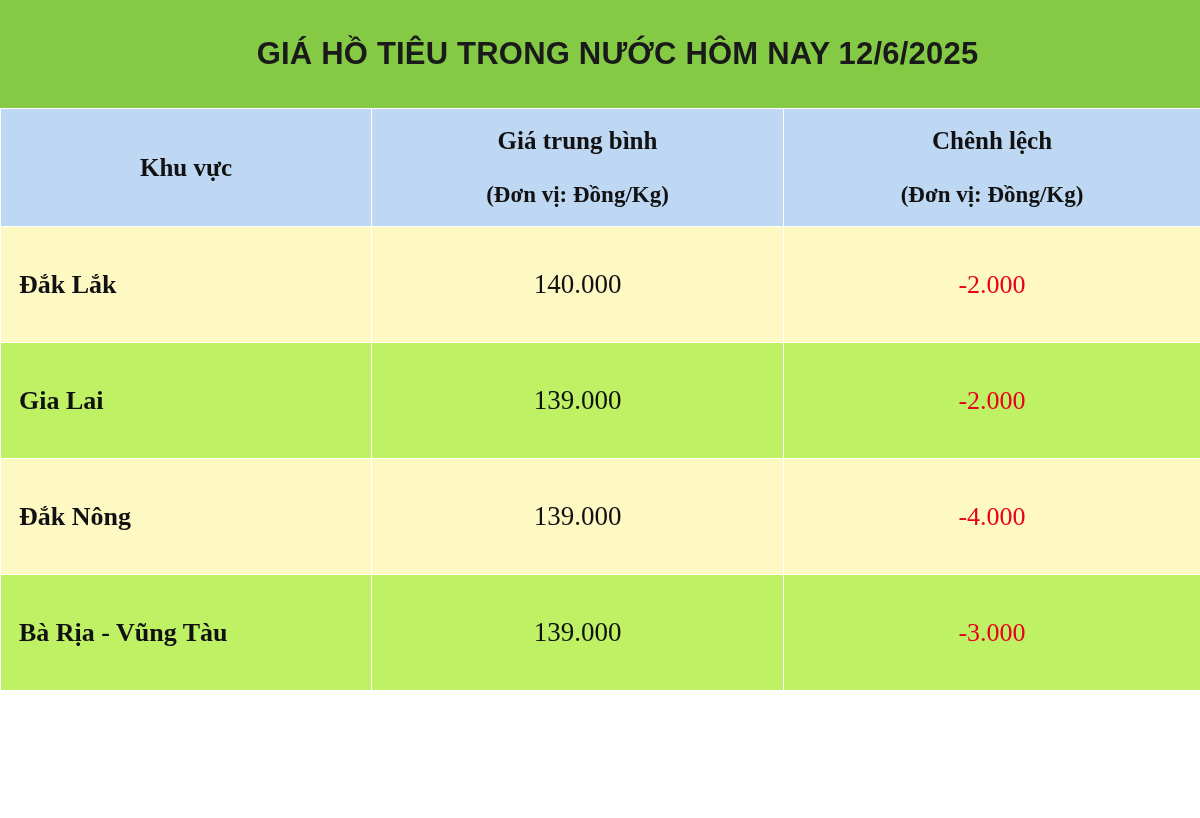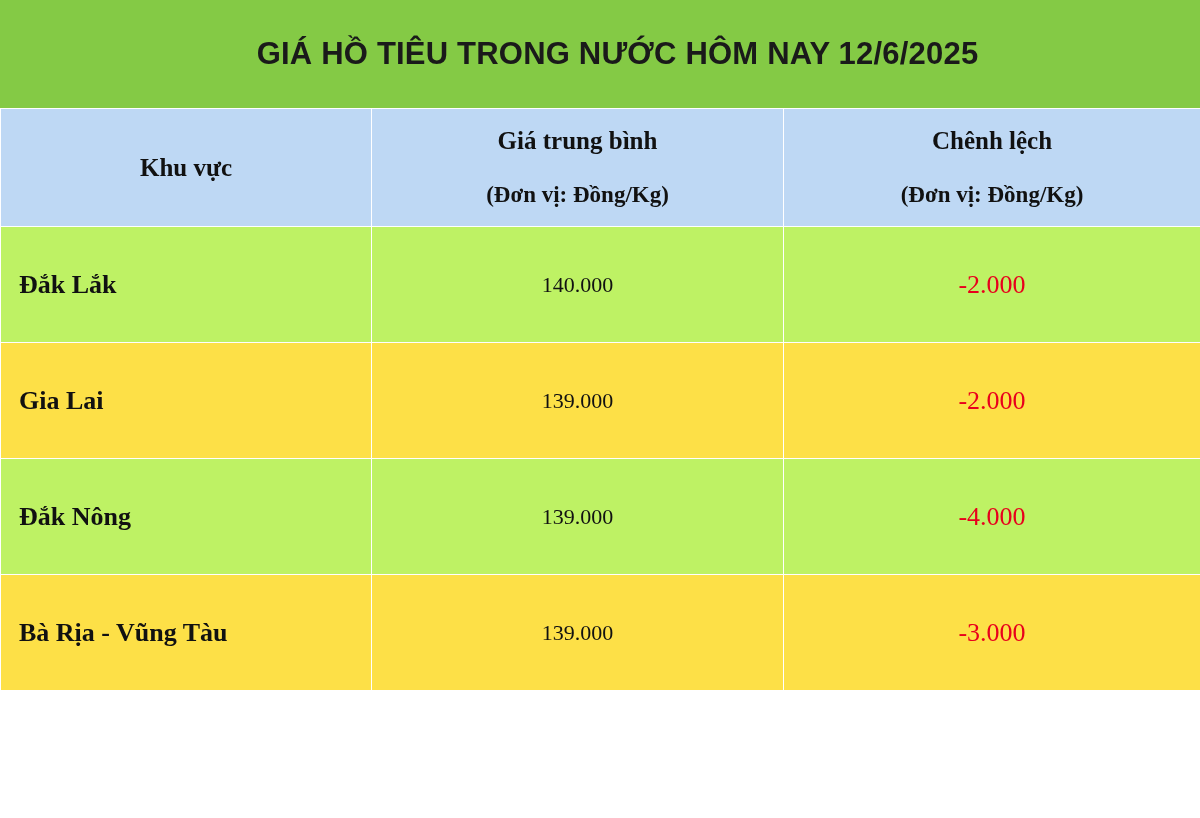--- a/index.html
+++ b/index.html
@@ -108,35 +108,35 @@
     line-height: 1.28;
   }
   thead th .sub {
     display: block;
     font-size: 23px;
     font-weight: 700;
     margin-top: 23px;
   }
 
   tbody tr { height: 116px; }
-  tbody tr.odd  td { background: #bef264; }
-  tbody tr.even td { background: #fde047; }
+  tbody tr.odd  td { background: #fef9c3; }
+  tbody tr.even td { background: #bef264; }
 
   td.region {
     text-align: left;
     font-family: "Liberation Serif", serif;
     font-weight: 700;
     font-size: 26px;
     color: #111111;
   }
   td.price {
     text-align: center;
     font-family: "Liberation Serif", serif;
     font-weight: 400;
-    font-size: 22px;
+    font-size: 27px;
     color: #111111;
   }
   td.change {
     text-align: center;
     font-family: "Liberation Serif", serif;
     font-weight: 400;
     font-size: 26px;
     color: #e8001c;
   }
 </style>

